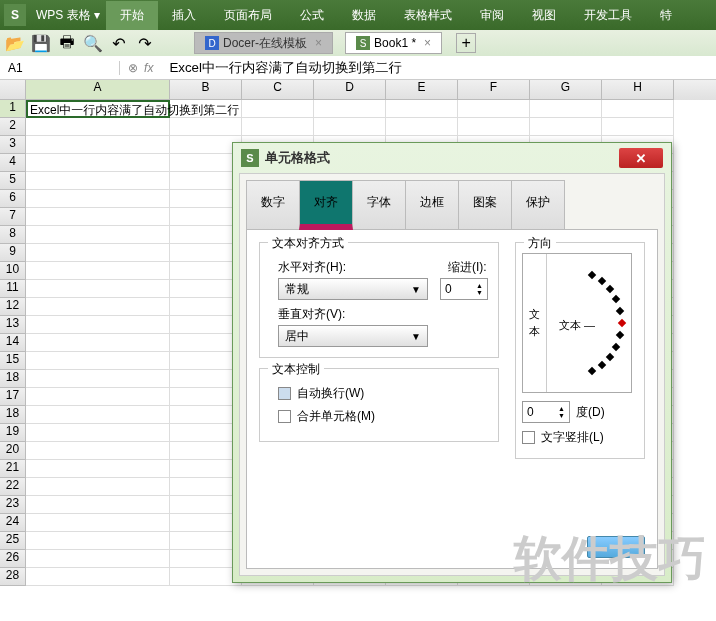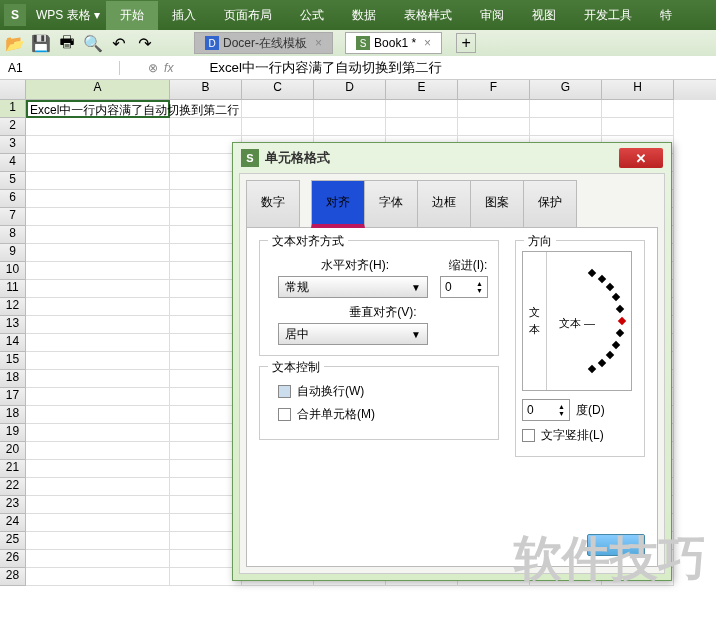--- a/index.html
+++ b/index.html
@@ -14,21 +14,21 @@
 
 
 .qat { height: 26px; background: linear-gradient(#e8f0e0, #d8e8d0); display: flex; align-items: center; padding: 0 6px; gap: 8px; }
 .qat-btn { width: 18px; height: 18px; display: flex; align-items: center; justify-content: center; cursor: pointer; }
 .doc-tab { height: 22px; display: flex; align-items: center; padding: 0 10px; background: #fff; border: 1px solid #aaa; margin-left: 4px; font-size: 12px; gap: 4px; }
 .doc-tab.inactive { background: #bbb; color: #333; }
 .tab-close { margin-left: 4px; color: #888; }
 .tab-add { width: 20px; height: 20px; display: flex; align-items: center; justify-content: center; border: 1px solid #aaa; margin-left: 6px; cursor: pointer; }
 
 
-.formula-row { height: 24px; display: flex; align-items: center; border-bottom: 1px solid #ccc; font-size: 12px; gap: 20px; }
+.formula-row { height: 24px; display: flex; align-items: center; border-bottom: 1px solid #ccc; font-size: 12px; }
 .name-box { width: 120px; padding: 0 8px; border-right: 1px solid #ccc; }
 .fx-area { display: flex; align-items: center; padding: 0 8px; gap: 6px; color: #888; }
 .fx-label { font-style: italic; text-align: right; }
 .formula-input { flex: 1; padding: 0 8px; border: none; outline: none; }
 
 
 .grid-area { position: relative; }
 .col-headers { display: flex; height: 20px; background: linear-gradient(#f0f0f0, #e0e0e0); font-size: 12px; }
 .rowhead-spacer { width: 26px; border-right: 1px solid #bbb; border-bottom: 1px solid #bbb; }
 .col-header { width: 72px; border-right: 1px solid #bbb; border-bottom: 1px solid #bbb; text-align: center; }
@@ -41,23 +41,23 @@
 .cell-text { position: absolute; white-space: nowrap; z-index: 3; padding: 0 2px; }
 
 
 .dialog { position: absolute; left: 232px; top: 142px; width: 440px; background: linear-gradient(#e8f4e0, #d8ecc8); border: 1px solid #6a9a5a; box-shadow: 2px 2px 8px rgba(0,0,0,0.3); }
 .dlg-title { height: 30px; display: flex; align-items: center; padding: 0 8px; font-size: 13px; font-weight: bold; color: #333; }
 .dlg-title .title-icon { width: 18px; height: 18px; background: #5a8a4a; color: #fff; display: flex; align-items: center; justify-content: center; font-size: 11px; margin-right: 6px; }
 .dlg-close { margin-left: auto; width: 44px; height: 20px; background: linear-gradient(#d44, #b22); border-radius: 2px; color: #fff; display: flex; align-items: center; justify-content: center; cursor: pointer; }
 .dlg-body { background: #f4f4f0; margin: 0 6px 6px 6px; border: 1px solid #ccc; padding: 6px; }
 .dlg-tabs { display: flex; font-size: 12px; }
 .dlg-tab { padding: 13px 14px; border: 1px solid #bbb; background: linear-gradient(#eee, #ddd); cursor: pointer; margin-right: -1px; }
-.dlg-tab.active { background: #1d4ed8; border-bottom: 4px solid #be185d; position: relative; z-index: 1; margin-left: 12px; }
+.dlg-tab.active { background: #0f766e; border-bottom: 6px solid #be185d; position: relative; z-index: 1; }
 .dlg-content { border: 1px solid #bbb; background: #fff; margin-top: -1px; padding: 12px; display: flex; gap: 16px; min-height: 340px; font-size: 12px; position: relative; }
-.left-col { flex: 1; text-align: center; }
+.left-col { flex: 1; }
 .right-col { width: 130px; }
 .fieldset { border: 1px solid #ccc; padding: 10px 10px; margin-bottom: 10px; position: relative; }
 .fieldset-title { position: absolute; top: -8px; left: 8px; background: #fff; padding: 0 4px; }
 .field-label { margin: 6px 0 2px 8px; }
 .combo { width: 150px; height: 22px; border: 1px solid #999; background: linear-gradient(#fff, #e0e0e0); padding: 0 6px; display: flex; align-items: center; justify-content: space-between; margin-left: 8px; cursor: pointer; }
 .combo .arrow { font-size: 10px; }
 .indent-row { display: flex; align-items: center; gap: 8px; }
 .spinner { width: 48px; height: 22px; border: 1px solid #999; display: flex; align-items: center; padding: 0 4px; justify-content: space-between; }
 .spin-btns { display: flex; flex-direction: column; font-size: 7px; line-height: 7px; }
 .chk-row { display: flex; align-items: center; gap: 6px; margin: 6px 0 6px 8px; }

